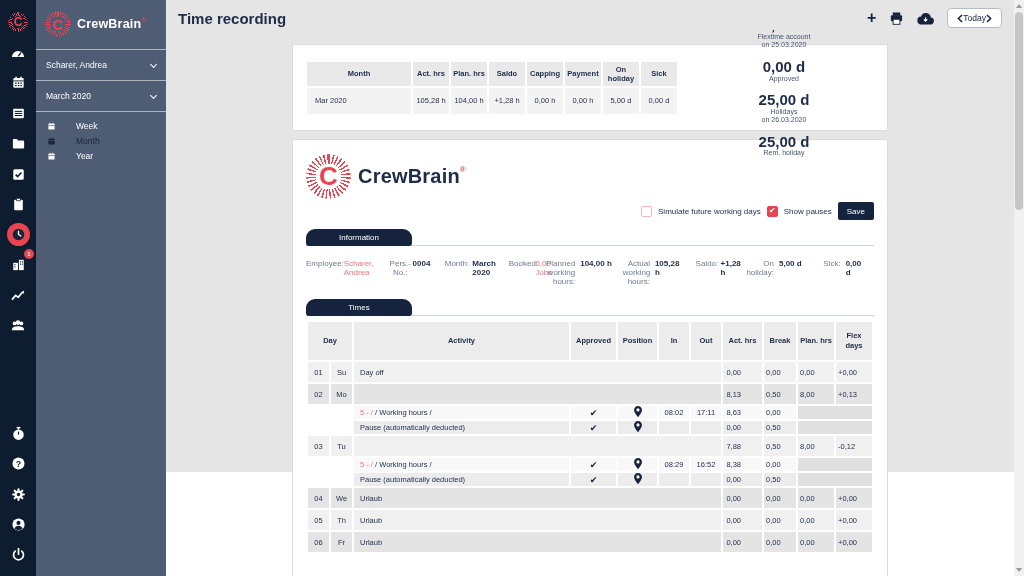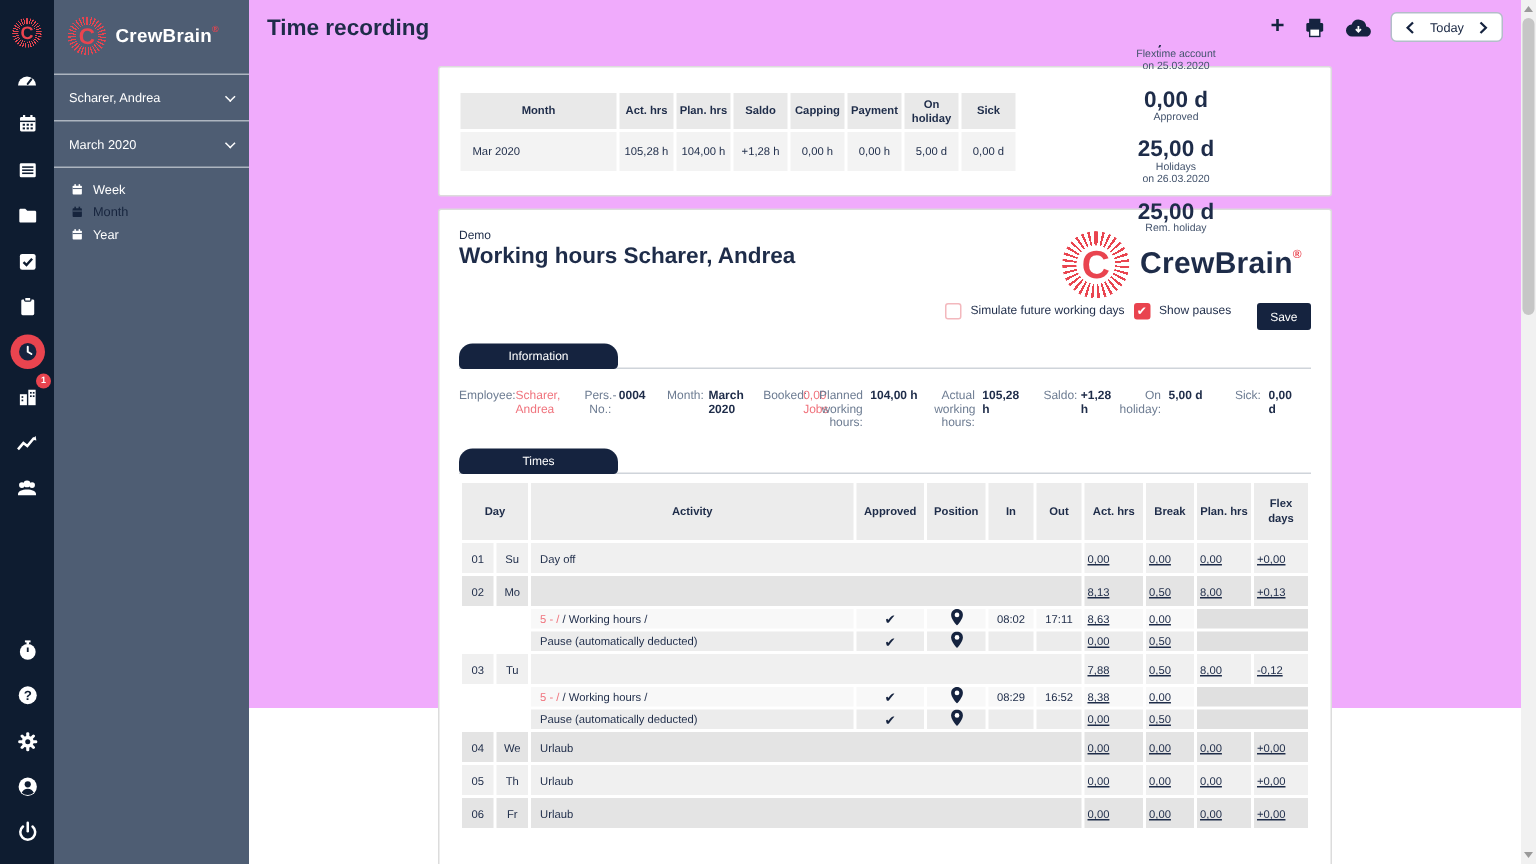--- a/index.html
+++ b/index.html
@@ -33,32 +33,32 @@
     color:#fff; z-index:4; }
   .sb-logo { display:flex; align-items:center; gap:6px; padding:11px 9px 12px; }
   .sb-brand { font-size:12.5px; font-weight:700; letter-spacing:.2px; }
   .sb-reg { color:#e9444f; font-size:6px; vertical-align:top; }
   .sb-divider { height:1px; background:#cdd3da; opacity:.75; }
   .sb-select { display:flex; justify-content:space-between; align-items:center;
     padding:10px 10px; font-size:8.5px; cursor:pointer; }
   .chev-down { width:5px; height:5px; border-right:1.4px solid #fff; border-bottom:1.4px solid #fff;
     transform:rotate(45deg); margin-top:-2px; }
   .sb-views { padding:9px 11px; display:flex; flex-direction:column; gap:5px; }
-  .sb-view { display:flex; align-items:center; gap:6px; font-size:8.5px; cursor:pointer; color:#fff; }
+  .sb-view { display:flex; align-items:center; gap:20px; font-size:8.5px; cursor:pointer; color:#fff; }
   .sb-view.active { color:#16243d; }
   .sb-view svg { display:block; }
 
   
-  .main { position:absolute; left:166px; top:0; width:848px; height:472px; background:#f0abfc; }
+  .main { position:absolute; left:166px; top:0; width:848px; height:472px; background:#e5e5e5; }
   .topbar { height:30px; display:flex; align-items:center; padding:6px 12px 0 12px; }
   .topbar-title { font-size:15px; font-weight:700; flex:1; }
   .topbar-actions { display:flex; align-items:center; gap:13px; }
   .plus-glyph { font-size:16px; font-weight:700; color:#15233f; line-height:1; cursor:pointer; }
   .act-icon { cursor:pointer; display:flex; }
-  .today-btn { display:flex; align-items:center; gap:10px; border:1px solid #b3bdc9; border-radius:4px;
+  .today-btn { display:flex; align-items:center; gap:0; border:1px solid #b3bdc9; border-radius:4px;
     height:20px; padding:0 9px; font-size:8.5px; color:#15233f; cursor:pointer; background:#fff; }
   .today-btn svg { display:block; }
 
   .content { position:absolute; left:0; top:30px; width:848px; height:546px; overflow:hidden; }
   .card { margin-left:126px; width:596px; background:#fff; border:1px solid #dcdcdc; border-radius:2px; }
 
   
   .card-summary { margin-top:14px; height:87px; display:flex; align-items:center; padding:0 12px; }
   .sum-table { border-collapse:separate; border-spacing:2px; font-size:7.5px; color:#1e2c49; }
   .sum-table th { background:#e9e9e9; font-weight:700; padding:2px 2px; height:24px; width:36px; text-align:center; }
@@ -71,28 +71,28 @@
 
   
   .card-sheet { margin-top:8px; padding:12px 13px 20px; height:700px; }
   .sheet-head { display:flex; justify-content:space-between; align-items:flex-start; }
   .sheet-sub { font-size:8px; }
   .sheet-title { font-size:15px; font-weight:700; margin-top:1px; }
   .brand-lg { display:flex; align-items:center; gap:7px; margin:2px 6px 0 0; }
   .brand-word { font-size:20px; font-weight:700; letter-spacing:.2px; color:#1e2c49; }
   .brand-reg { color:#e9444f; font-size:8px; vertical-align:top; }
 
-  .controls { display:flex; justify-content:flex-end; align-items:flex-start; gap:6px; margin-top:3px; font-size:8px; }
+  .controls { display:flex; justify-content:flex-end; align-items:center; gap:6px; margin-top:3px; font-size:8px; }
   .cbx { width:11px; height:11px; border:1px solid #f3b8bd; border-radius:2px; background:#fff;
     cursor:pointer; flex:none; }
   .cbx.checked { background:#e9444f; border-color:#e9444f; color:#fff; display:flex; align-items:center;
     justify-content:center; font-size:8px; line-height:1; }
   .ctrl-label { cursor:pointer; }
   .save-btn { background:#15233f; color:#fff; font-size:8px; height:18px; padding:0 9px; border:none;
-    border-radius:2px; margin-left:11px; cursor:pointer; font-family:inherit; }
+    border-radius:2px; margin-left:0; cursor:pointer; font-family:inherit; }
 
   .tabrow { margin-top:9px; position:relative; height:17px; border-bottom:1px solid #cfd4da; }
   .tab { position:absolute; left:0; bottom:-1px; width:106px; height:17px; background:#15233f; color:#fff;
     font-size:8px; display:flex; align-items:center; justify-content:center;
     border-radius:9px 9px 3px 3px; cursor:pointer; }
 
   .info-grid { display:flex; padding:13px 0 4px; font-size:8px; }
   .info-col { display:flex; gap:11px; }
   .info-col.c1 { width:240px; } .info-col.c2 { width:212px; } .info-col.c3 { width:140px; }
   .inf-row { display:flex; align-items:baseline; }
@@ -102,21 +102,21 @@
 
   
   .times-table { width:100%; border-collapse:separate; border-spacing:2px; font-size:7.5px;
     table-layout:fixed; margin-top:4px; }
   .times-table th { background:#ececec; font-weight:700; height:38px; line-height:1.35; padding:0 1px; }
   .times-table td { height:20px; padding:0 2px; }
   .sumrow td { background:#f0f0f0; }
   .sumrow.alt td { background:#e4e4e4; }
   td.c-center { text-align:center; }
   td.c-act { text-align:left; padding-left:6px; }
-  td.c-num { padding-right:5px;text-decoration:underline; }
+  td.c-num { text-align:right; padding-right:21px; }
   .detrow td { background:#f8f8f8; height:13px; }
   .detrow.pause td { background:#ececec; }
   .detrow td.noback { background:transparent; }
   .detrow td.merged { background:#e0e0e0; }
   .red-prefix { color:#f0737d; }
   .check-glyph { color:#15233f; font-size:9px; }
 
   
   .scrollbar { position:absolute; right:0; top:0; width:10px; height:576px; background:#f1f1f1; z-index:9; }
   .scroll-thumb { position:absolute; left:1px; top:12px; width:8px; height:198px; background:#c6c6c6;
@@ -388,24 +388,20 @@
           </div>
           <div class="stat">
             <div class="stat-value">25,00 d</div>
             <div class="stat-label">Rem. holiday</div>
           </div>
         </div>
     </section>
 
     <section class="card card-sheet">
       <div class="sheet-head">
-        <div>
-          <div class="sheet-sub">Demo</div>
-          <div class="sheet-title">Working hours Scharer, Andrea</div>
-        </div>
         <div class="brand-lg">
           <span class="logo-wrap" style="width:45px;height:45px;">
             <span class="rays" style="width:45px;height:45px;display:block;"></span>
             <span class="logo-c" style="font-size:26px;">C</span>
           </span>
           <span class="brand-word"><span>CrewBrain</span><span class="brand-reg">®</span></span>
         </div>
       </div>
 
       <div class="controls">

